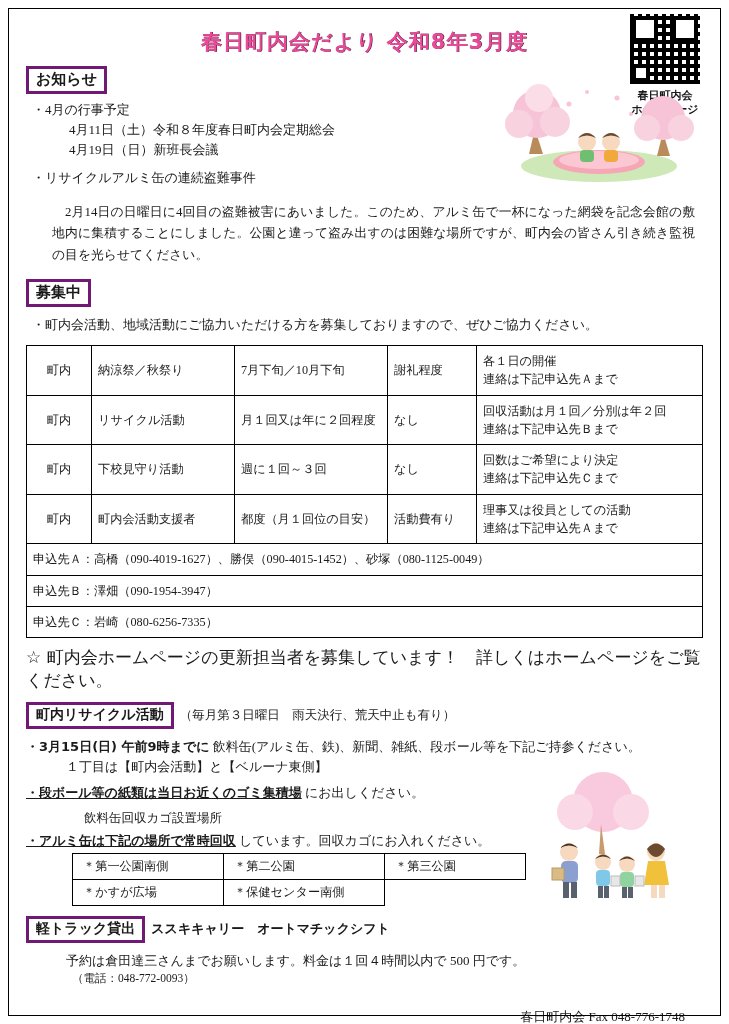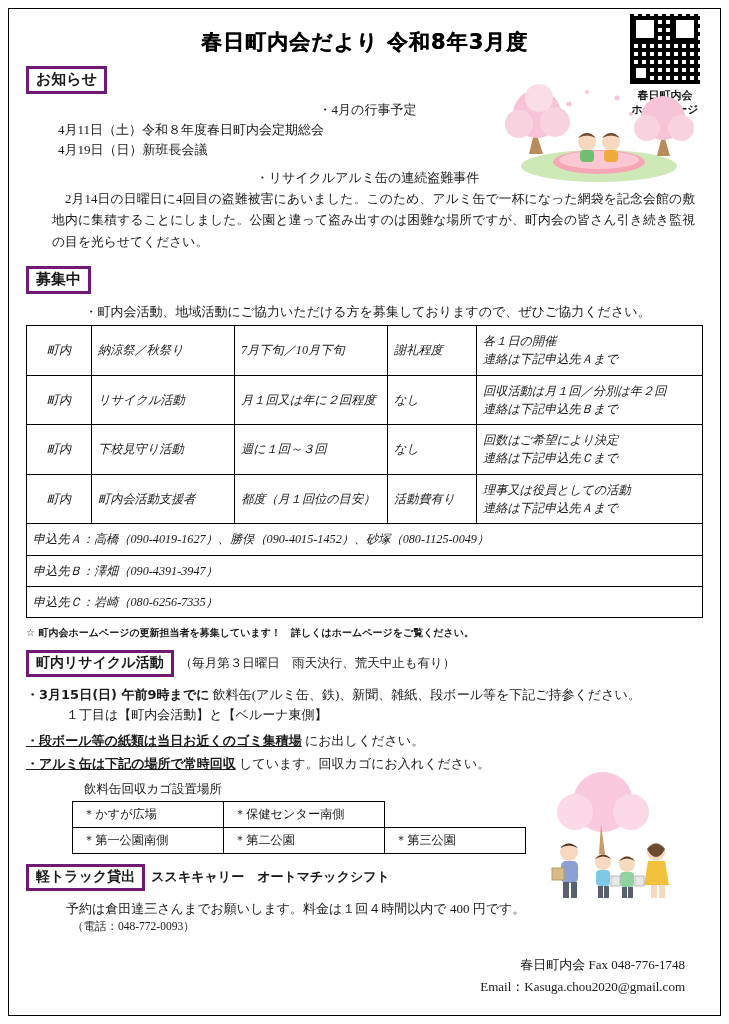--- a/index.html
+++ b/index.html
@@ -28,21 +28,21 @@
     height:46px;
     text-align:center;
   }
   .main-title{
     font-family:"DejaVu Sans", sans-serif;
     font-weight:bold;
     font-size:21px;
     letter-spacing:1px;
     padding-top:10px;
     display:inline-block;
-    color:#000000;
+    color:#ec4899;
     text-shadow:0.6px 0 0 #111;
   }
   
   .qr-block{
     position:absolute;right:14px;top:11px;
     width:100px;text-align:center;
   }
   .qr{
     width:70px;height:70px;margin:0 auto;
     background:
@@ -79,52 +79,51 @@
     margin-bottom:4px;
   }
   .sec-head.wide{font-size:14px;}
   .inline-note{
     font-family:"Liberation Serif", serif;
     font-size:12.5px;margin-left:6px;
   }
   
   .ln{font-size:13px;line-height:1.55;}
   .ln.small{font-size:12.5px;}
-  .bullet{margin-left:6px;text-align:center;}
-  .indent1{margin-left:32px;}
+  .bullet{margin-left:6px;}
+  .indent1{margin-left:43px;}
   .indent2{margin-left:40px;}
   .para{
     font-size:12.8px;line-height:1.7;text-align:justify;
-    margin-left:26px;margin-right:8px;
+    margin-left:26px;margin-right:8px;margin-top:13px;
   }
   .bold{font-weight:bold;}
   .underline{ text-decoration:underline; }
   
   .illus1{
     position:absolute;right:30px;top:74px;width:200px;height:110px;
   }
   
   table.bosyu{
-    border-collapse:collapse;width:100%;margin-top:3px;
+    border-collapse:collapse;width:100%;margin-top:10px;
     font-size:12.2px;
-    font-style:italic;
   }
   table.bosyu td{
     border:1px solid #000;padding:6px 6px;vertical-align:middle;
     line-height:1.5;
   }
   .c1{width:52px;text-align:center;}
   .c2{width:130px;}
   .c3{width:140px;}
   .c4{width:76px;}
   .contact-row td{padding:5px 8px;}
   
   .star-line{
     font-family:"DejaVu Sans", sans-serif;
-    font-weight:bold;font-size:10px;margin-top:8px;
+    font-weight:normal;font-size:17px;margin-top:8px;
   }
   
   table.box2{
     border-collapse:collapse;font-size:12.2px;margin-left:46px;margin-top:2px;
   }
   table.box2 td{border:1px solid #000;padding:4px 10px;}
   .w1{width:130px;}
   .w2{width:140px;}
   .w3{width:120px;}
   
@@ -240,21 +239,21 @@
           <td class="c4">活動費有り</td>
           <td>
             <div>理事又は役員としての活動</div>
             <div>連絡は下記申込先Ａまで</div>
           </td>
         </tr>
         <tr class="contact-row">
           <td colspan="5">申込先Ａ：高橋（090-4019-1627）、勝俣（090-4015-1452）、砂塚（080-1125-0049）</td>
         </tr>
         <tr class="contact-row">
-          <td colspan="5">申込先Ｂ：澤畑（090-4391-3947）</td>
+          <td colspan="5">申込先Ｂ：澤畑（090-1954-3947）</td>
         </tr>
         <tr class="contact-row">
           <td colspan="5">申込先Ｃ：岩崎（080-6256-7335）</td>
         </tr>
       </tbody>
     </table>
 
     <div class="star-line">☆ 町内会ホームページの更新担当者を募集しています！　詳しくはホームページをご覧ください。</div>
   </div>
 
@@ -264,36 +263,36 @@
     <div class="ln" style="margin-top:4px;">
       <span class="bold" style="font-family:'DejaVu Sans',sans-serif;">・3月15日(日) 午前9時までに</span>
       <span>飲料缶(アルミ缶、鉄)、新聞、雑紙、段ボール等を下記ご持参ください。</span>
     </div>
     <div class="ln indent2">１丁目は【町内会活動】と【ベルーナ東側】</div>
 
     <div class="ln" style="margin-top:5px;">
       <span class="bold underline">・段ボール等の紙類は当日お近くのゴミ集積場</span>
       <span>にお出しください。</span>
     </div>
+    <div class="ln small" style="margin-left:58px;margin-top:6px;">飲料缶回収カゴ設置場所</div>
+
     <div class="ln" style="margin-top:3px;">
       <span class="bold underline">・アルミ缶は下記の場所で常時回収</span>
       <span>しています。回収カゴにお入れください。</span>
     </div>
-
-    <div class="ln small" style="margin-left:58px;margin-top:6px;">飲料缶回収カゴ設置場所</div>
     <table class="box2">
       <tbody>
-        <tr>
-          <td class="w1">＊かすが広場</td>
-          <td class="w2">＊保健センター南側</td>
-        </tr>
         <tr>
           <td class="w1">＊第一公園南側</td>
           <td class="w2">＊第二公園</td>
           <td class="w3">＊第三公園</td>
+        </tr>
+        <tr>
+          <td class="w1">＊かすが広場</td>
+          <td class="w2">＊保健センター南側</td>
         </tr>
       </tbody>
     </table>
   </div>
 
   <div class="illus2">
     <svg viewBox="0 0 190 140" width="190" height="140">
       <circle cx="92" cy="38" r="30" fill="#f9c9dd"></circle>
       <circle cx="64" cy="48" r="18" fill="#fbd8e6"></circle>
       <circle cx="120" cy="48" r="18" fill="#fbd8e6"></circle>
@@ -324,21 +323,21 @@
       <rect x="111" y="123" width="5" height="11" fill="#59606e"></rect>
       <rect x="117" y="123" width="5" height="11" fill="#59606e"></rect>
 
       <rect x="100" y="112" width="9" height="10" fill="#e7e7e7" stroke="#bbb"></rect>
       <rect x="124" y="112" width="9" height="10" fill="#e7e7e7" stroke="#bbb"></rect>
     </svg>
   </div>
 
   <div style="margin-top:10px;">
     <span class="sec-head wide">軽トラック貸出</span><span class="inline-note" style="font-family:'DejaVu Sans',sans-serif;font-weight:bold;font-size:13px;">ススキキャリー　オートマチックシフト</span>
-    <div class="ln indent2" style="margin-top:4px;">予約は倉田達三さんまでお願いします。料金は１回４時間以内で 400 円です。</div>
+    <div class="ln indent2" style="margin-top:4px;">予約は倉田達三さんまでお願いします。料金は１回４時間以内で 500 円です。</div>
     <div class="tel">（電話：048-772-0093）</div>
   </div>
 
   <div class="footer">
     <div>春日町内会 Fax 048-776-1748</div>
     <div>Email：Kasuga.chou2020@gmail.com</div>
   </div>
 </div>
 
 </body></html>

